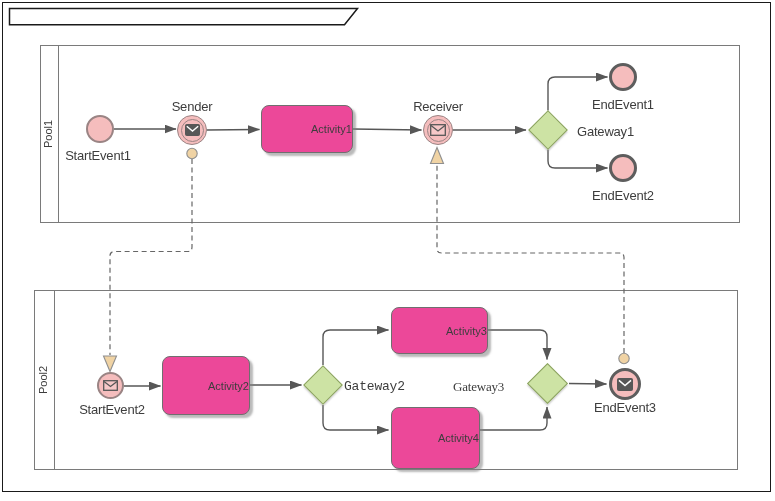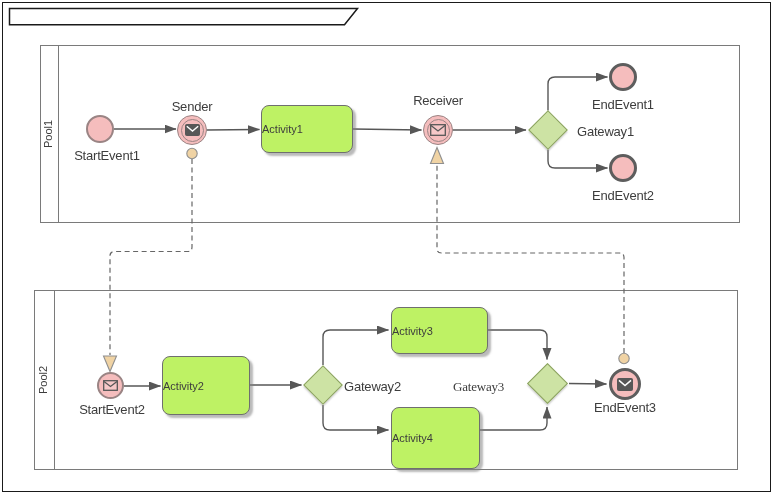--- a/index.html
+++ b/index.html
@@ -13,23 +13,23 @@
   .lane-div{position:absolute;top:0;bottom:0;width:0;border-left:1.4px solid #7a7a7a;}
   .pool-label{position:absolute;width:100px;height:14px;text-align:center;
          font-size:11px;color:#3d3d3d;transform:rotate(-90deg);transform-origin:center;}
   svg.layer{position:absolute;left:0;top:0;z-index:2;}
   .node{position:absolute;box-sizing:border-box;z-index:3;}
   .ev{border-radius:50%;background:#F5BDBD;display:flex;align-items:center;justify-content:center;}
   .ev-start{border:2px solid #9A8484;}
   .ev-inter{border:1.5px solid #9A8484;}
   .ev-inter .ring{position:absolute;inset:2.5px;border:1.3px solid #9A8484;border-radius:50%;}
   .ev-end{border:3.5px solid #5d5d5d;}
-  .act{background:#bef264;border:1.4px solid #6f6f6f;border-radius:8px;
+  .act{background:#ec4899;border:1.4px solid #6f6f6f;border-radius:8px;
        box-shadow:3px 3px 2px rgba(130,130,130,.55);
-       display:flex;align-items:center;justify-content:flex-start;
+       display:flex;align-items:center;justify-content:flex-end;
        font-size:11px;color:#3d3d3d;}
   .gw{background:#CDE3A4;border:1.4px solid #8AA060;transform:rotate(45deg);
       box-shadow:1.5px 1.5px 1.5px rgba(150,150,150,.4);}
   .lbl{position:absolute;font-size:13px;color:#3d3d3d;text-align:center;
        white-space:nowrap;z-index:4;letter-spacing:-0.2px;}
   .icon{display:flex;align-items:center;justify-content:center;z-index:1;}
 </style>
 </head>
 <body>
 
@@ -82,21 +82,21 @@
       <circle cx="192" cy="153.5" r="5.2"></circle>
       <circle cx="624" cy="358.5" r="5.2"></circle>
       <polygon points="103.5,356 116.5,356 110,371.5"></polygon>
       <polygon points="430.5,163.5 443.5,163.5 437,147.5"></polygon>
     </g>
   </svg>
 
   <div class="tab-title">Collaboration MessageEvent (StartEvent, IntermediateEvent, EndEvent)</div>
 
   <div class="node ev ev-start" style="left:86px;top:115px;width:28px;height:28px;"></div>
-  <div class="lbl" style="left:62px;top:148px;width:90px;">StartEvent1</div>
+  <div class="lbl" style="left:53px;top:148px;width:90px;">StartEvent1</div>
 
   <div class="node ev ev-inter" style="left:177px;top:115px;width:30px;height:30px;">
     <span class="ring"></span>
     <span class="icon">
       <svg width="15" height="12" viewBox="0 0 15 12">
           <rect x="0.5" y="0.5" width="14" height="11" rx="1" fill="#575757" stroke="#575757"></rect>
           <path d="M1.8,2.2 L7.5,7 L13.2,2.2" fill="none" stroke="#ffffff" stroke-width="1.4"></path>
         </svg>
     </span>
   </div>
@@ -108,21 +108,21 @@
 
   <div class="node ev ev-inter" style="left:423px;top:115px;width:30px;height:30px;">
     <span class="ring"></span>
     <span class="icon">
       <svg width="16" height="12" viewBox="0 0 16 12">
           <rect x="0.7" y="0.7" width="14.6" height="10.6" fill="#F6C8C8" stroke="#575757" stroke-width="1.3"></rect>
           <path d="M1,1.4 L8,7 L15,1.4" fill="none" stroke="#575757" stroke-width="1.3"></path>
         </svg>
     </span>
   </div>
-  <div class="lbl" style="left:393px;top:93px;width:90px;">Receiver</div>
+  <div class="lbl" style="left:393px;top:99px;width:90px;">Receiver</div>
 
   <div class="node gw" style="left:534px;top:116px;width:28px;height:28px;"></div>
   <div class="lbl" style="left:577px;top:124px;text-align:center;">Gateway1</div>
 
   <div class="node ev ev-end" style="left:609px;top:63px;width:28px;height:28px;"></div>
   <div class="lbl" style="left:578px;top:97px;width:90px;">EndEvent1</div>
 
   <div class="node ev ev-end" style="left:609px;top:154px;width:28px;height:28px;"></div>
   <div class="lbl" style="left:578px;top:188px;width:90px;">EndEvent2</div>
 
@@ -134,21 +134,21 @@
         </svg>
     </span>
   </div>
   <div class="lbl" style="left:67px;top:402px;width:90px;">StartEvent2</div>
 
   <div class="node act" style="left:162px;top:356px;width:88px;height:59px;">
     <span>Activity2</span>
   </div>
 
   <div class="node gw" style="left:309px;top:371px;width:28px;height:28px;"></div>
-  <div class="lbl" style="left:344px;top:379px;text-align:right;">Gateway2</div>
+  <div class="lbl" style="left:344px;top:379px;text-align:right;font-family:Liberation Mono, monospace;">Gateway2</div>
 
   <div class="node act" style="left:391px;top:307px;width:97px;height:47px;">
     <span>Activity3</span>
   </div>
 
   <div class="node act" style="left:391px;top:407px;width:89px;height:62px;">
     <span>Activity4</span>
   </div>
 
   <div class="node gw" style="left:533px;top:369px;width:29px;height:29px;"></div>

